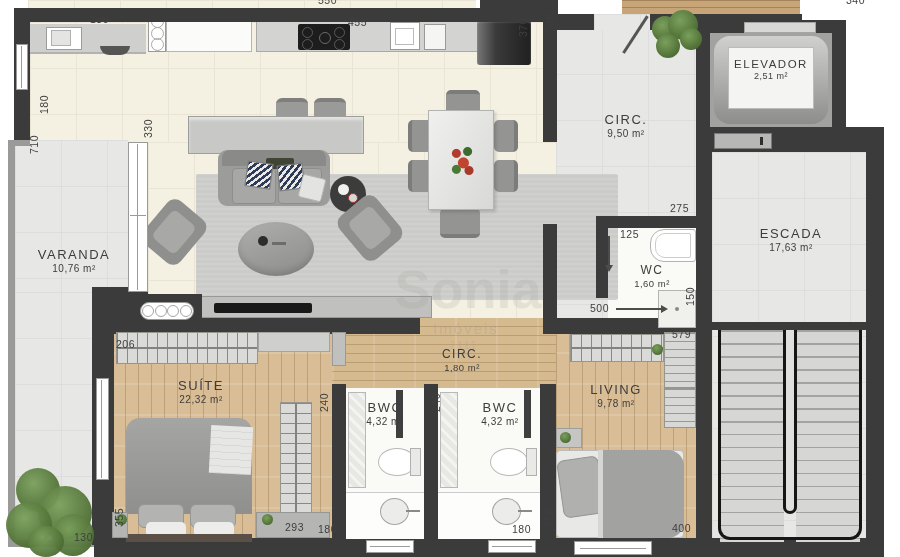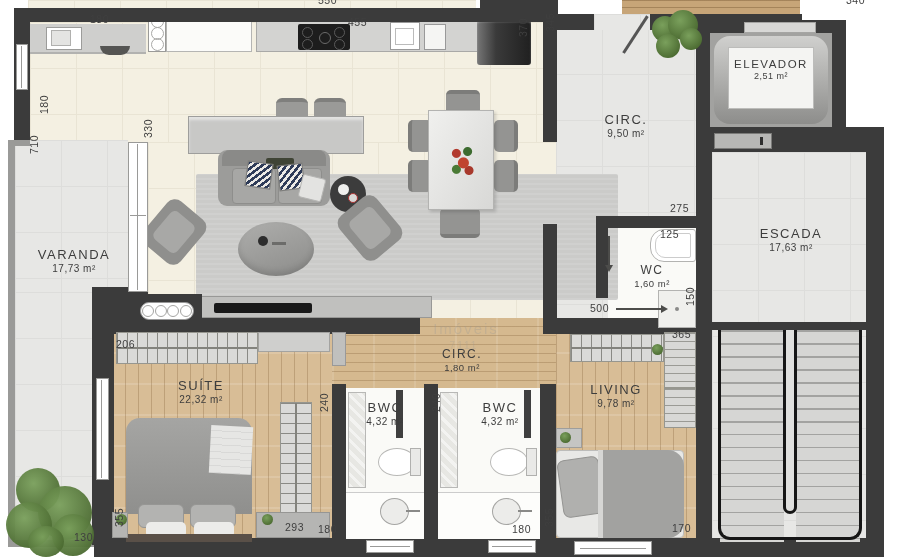--- a/index.html
+++ b/index.html
@@ -130,20 +130,21 @@
   <div class="e" style="left:408px;top:120px;width:20px;height:32px;background:#949492;border-radius:5px;border-left:4px solid #7c7c7a;"></div>
   <div class="e" style="left:408px;top:160px;width:20px;height:32px;background:#949492;border-radius:5px;border-left:4px solid #7c7c7a;"></div>
   <div class="e" style="left:494px;top:120px;width:20px;height:32px;background:#949492;border-radius:5px;border-right:4px solid #7c7c7a;"></div>
   <div class="e" style="left:494px;top:160px;width:20px;height:32px;background:#949492;border-radius:5px;border-right:4px solid #7c7c7a;"></div>
   <div class="e" style="left:428px;top:110px;width:66px;height:100px;background:linear-gradient(120deg,#f0f0ee,#d8d8d6);border:1px solid #b3b3b1;box-sizing:border-box;box-shadow:2px 2px 3px rgba(0,0,0,.15);"></div>
   <div class="e" style="left:448px;top:142px;width:28px;height:38px;
        background:radial-gradient(circle at 30% 30%,#b23a2e 4px,transparent 5px),radial-gradient(circle at 70% 25%,#3d6b2f 4px,transparent 5px),
        radial-gradient(circle at 55% 55%,#c0442f 5px,transparent 6px),radial-gradient(circle at 30% 72%,#4a7a35 4px,transparent 5px),
        radial-gradient(circle at 75% 75%,#a8392c 4px,transparent 5px);"></div>
 
+  <div class="wm" style="left:468px;top:258px;font-size:54px;font-weight:bold;opacity:.18;">Sonia</div>
   <div class="wm" style="left:466px;top:320px;font-size:15px;letter-spacing:2px;opacity:.30;">Imóveis</div>
   <div class="wm" style="left:464px;top:340px;font-size:10px;letter-spacing:2px;opacity:.28;">7111</div>
 
   <div class="wall" style="left:480px;top:0;width:78px;height:10px;"></div>
   <div class="wall" style="left:28px;top:8px;width:530px;height:14px;"></div>
   <div class="wall" style="left:556px;top:14px;width:246px;height:16px;"></div>
   <div class="wall" style="left:14px;top:8px;width:16px;height:134px;"></div>
   <div class="wall-light" style="left:8px;top:140px;width:7px;height:406px;"></div>
   <div class="wall-light" style="left:8px;top:140px;width:22px;height:6px;"></div>
   <div class="wall-light" style="left:8px;top:540px;width:88px;height:7px;"></div>
@@ -258,21 +259,21 @@
   <div class="plant" style="left:38px;top:486px;width:54px;height:54px;opacity:.95;"></div>
   <div class="plant" style="left:6px;top:502px;width:46px;height:46px;opacity:.95;"></div>
   <div class="plant" style="left:52px;top:514px;width:42px;height:42px;opacity:.95;"></div>
   <div class="plant" style="left:28px;top:526px;width:36px;height:31px;opacity:.95;"></div>
 
   <div class="arrow-v" style="left:608px;top:236px;height:30px;"></div>
   <div class="arrow-h" style="left:616px;top:308px;width:46px;"></div>
 
   <div class="room" style="left:74px;top:247px;">
     <div class="rname">VARANDA</div>
-      <div class="rarea">17,73 m²</div>
+      <div class="rarea">10,76 m²</div>
   </div>
   <div class="room" style="left:626px;top:112px;">
     <div class="rname">CIRC.</div>
       <div class="rarea">9,50 m²</div>
   </div>
   <div class="room" style="left:771px;top:58px;">
     <div class="rname" style="font-size:11.5px;">ELEVADOR</div>
       <div class="rarea" style="font-size:9px;">2,51 m²</div>
   </div>
   <div class="room" style="left:791px;top:226px;">
@@ -305,30 +306,30 @@
   </div>
 
   <span class="dim" style="left:90px;top:13px;">180</span>
   <span class="dim" style="left:348px;top:16px;">455</span>
   <span class="dim v" style="left:517px;top:18px;">370</span>
   <span class="dim v" style="left:544px;top:13px;">345</span>
   <span class="dim v" style="left:38px;top:95px;">180</span>
   <span class="dim v" style="left:28px;top:135px;">710</span>
   <span class="dim v" style="left:142px;top:119px;">330</span>
   <span class="dim" style="left:670px;top:202px;">275</span>
-  <span class="dim" style="left:660px;top:228px;">125</span>
+  <span class="dim" style="left:620px;top:228px;">125</span>
   <span class="dim" style="left:590px;top:302px;">500</span>
   <span class="dim v" style="left:684px;top:287px;">150</span>
   <span class="dim" style="left:116px;top:338px;">206</span>
-  <span class="dim" style="left:672px;top:328px;">365</span>
+  <span class="dim" style="left:672px;top:328px;">579</span>
   <span class="dim v" style="left:318px;top:393px;">240</span>
   <span class="dim v" style="left:430px;top:393px;">240</span>
   <span class="dim v" style="left:113px;top:508px;">355</span>
   <span class="dim" style="left:285px;top:521px;">293</span>
   <span class="dim" style="left:74px;top:531px;">130</span>
   <span class="dim" style="left:318px;top:523px;">180</span>
   <span class="dim" style="left:512px;top:523px;">180</span>
   <span class="dim v" style="left:543px;top:508px;">355</span>
-  <span class="dim" style="left:672px;top:522px;">170</span>
+  <span class="dim" style="left:672px;top:522px;">400</span>
   <span class="dim" style="left:318px;top:-6px;">550</span>
   <span class="dim" style="left:846px;top:-6px;">340</span>
 
 </div>
 
 </body></html>

